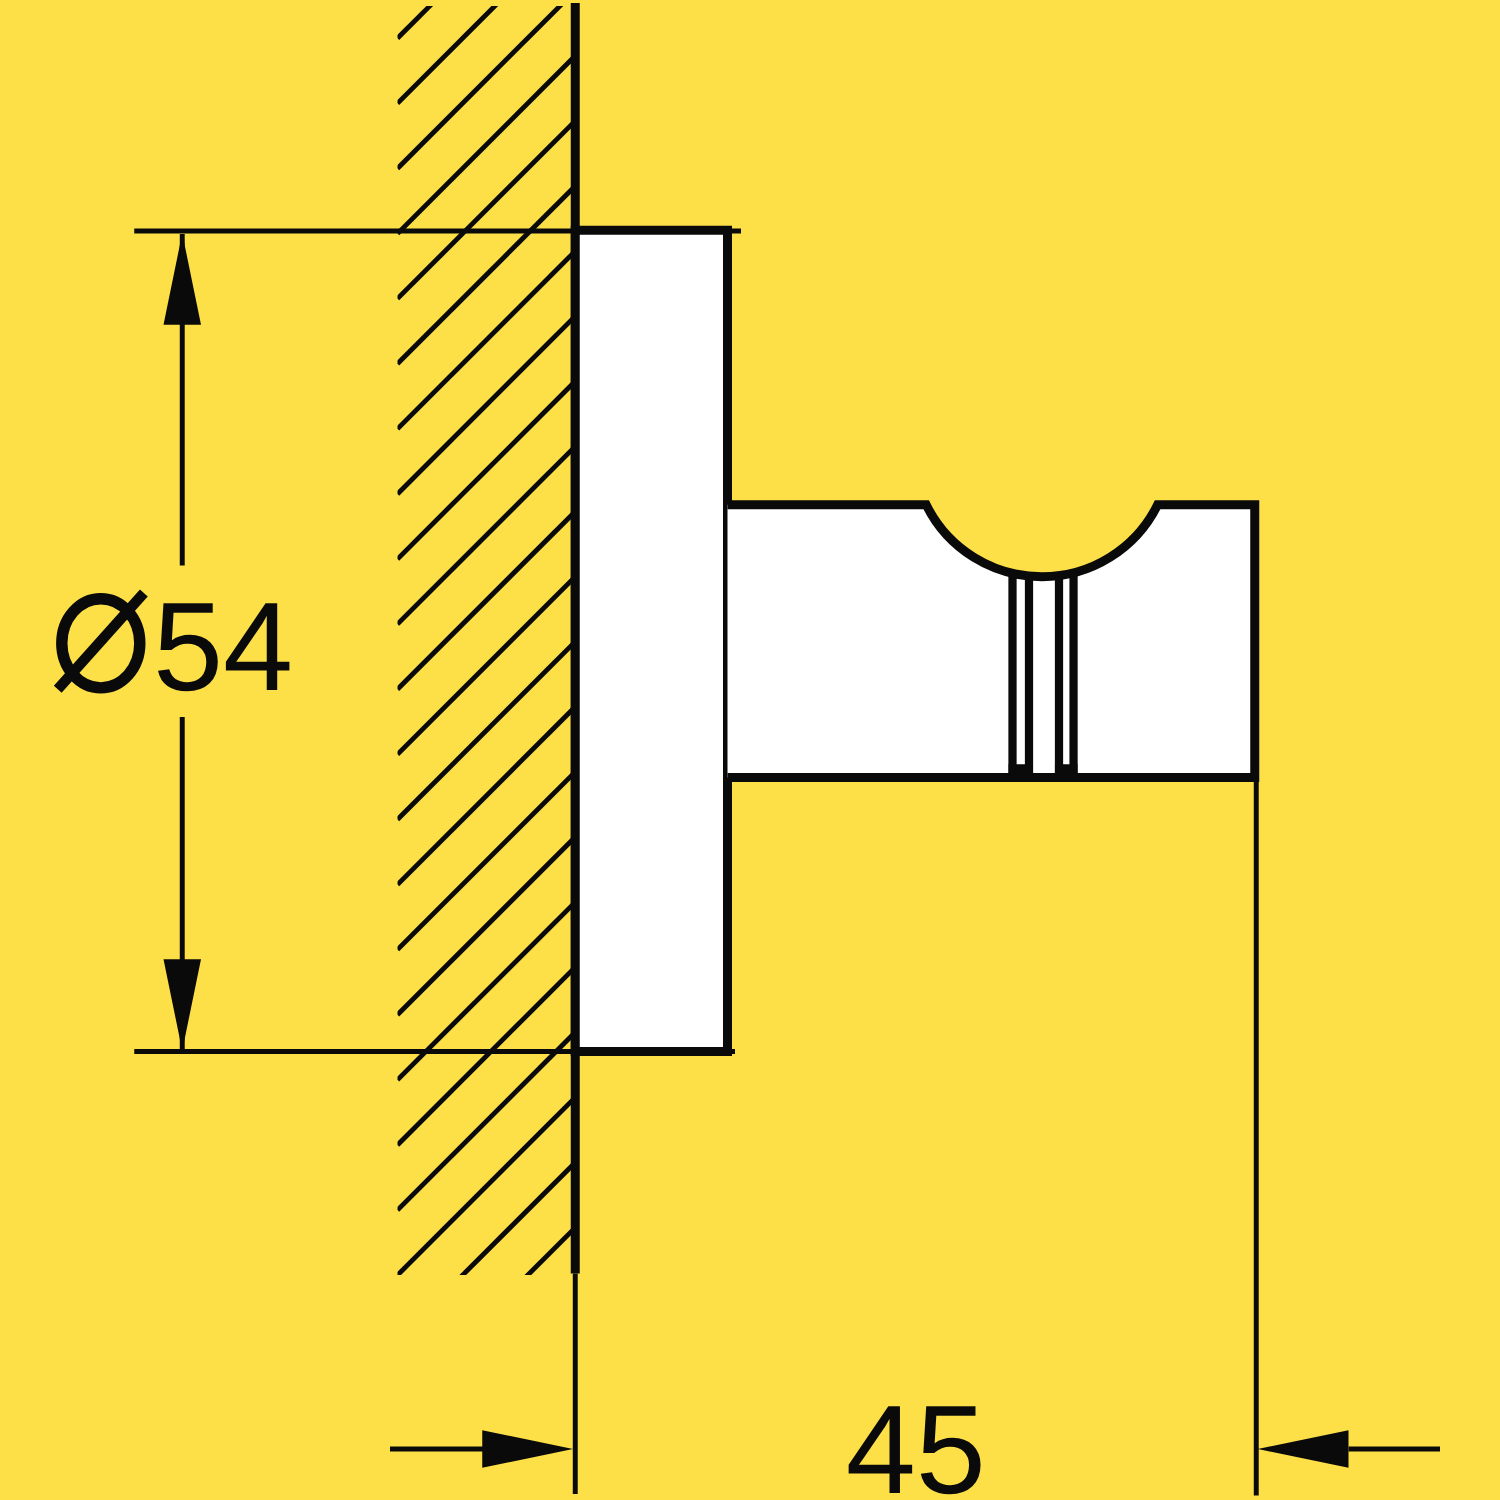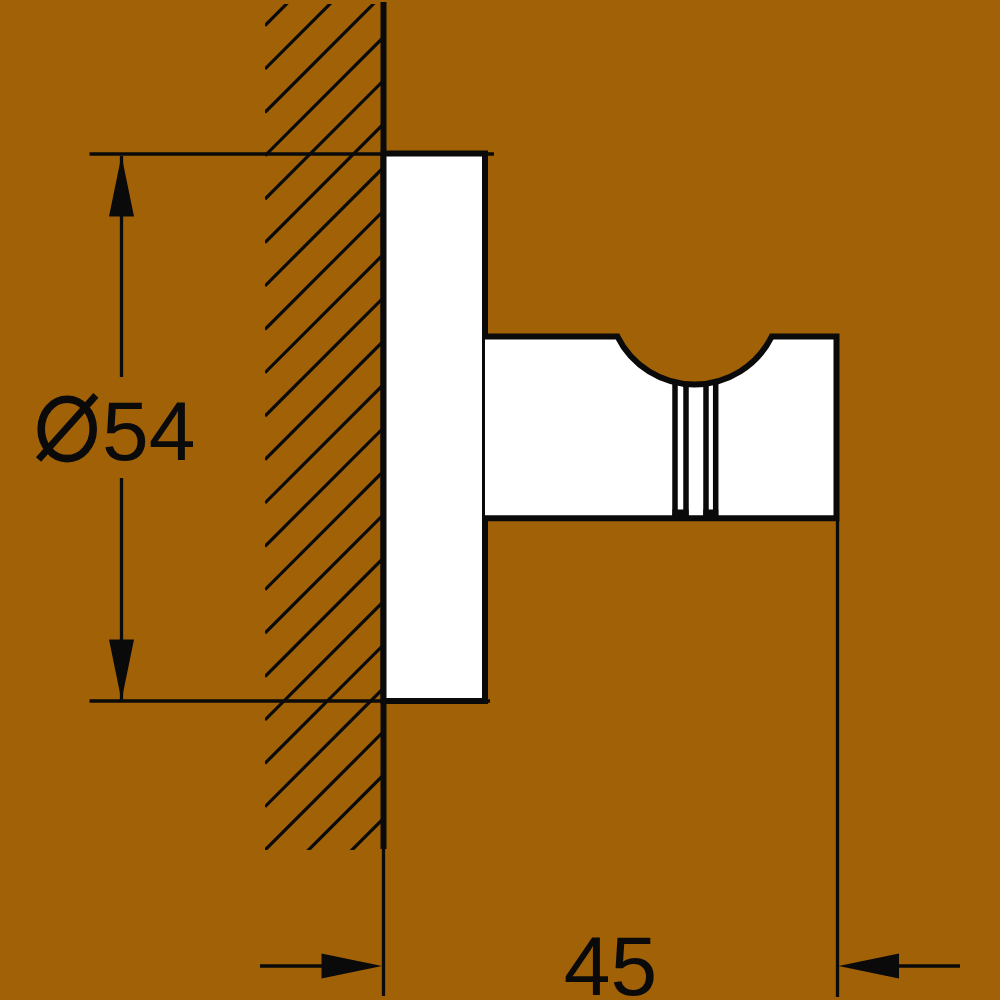--- a/index.html
+++ b/index.html
@@ -1,16 +1,16 @@
 <!DOCTYPE html>
 <html><head>
 <meta charset="utf-8">
 <style>
   html,body{margin:0;padding:0;background:#ffffff;}
-  .page{width:1000px;height:1000px;position:relative;background:#a16207;}
+  .page{width:1000px;height:1000px;position:relative;background:#fde047;}
   svg{display:block;}
   text{font-family:"Liberation Sans", sans-serif;fill:#0a0a0a;}
 </style>
 </head>
 <body>
 <div class="page">
 <svg width="1000" height="1000" viewBox="0 0 1000 1000">
   <defs>
     <clipPath id="hatchclip">
           <rect x="265" y="4" width="119.5" height="846"></rect>

